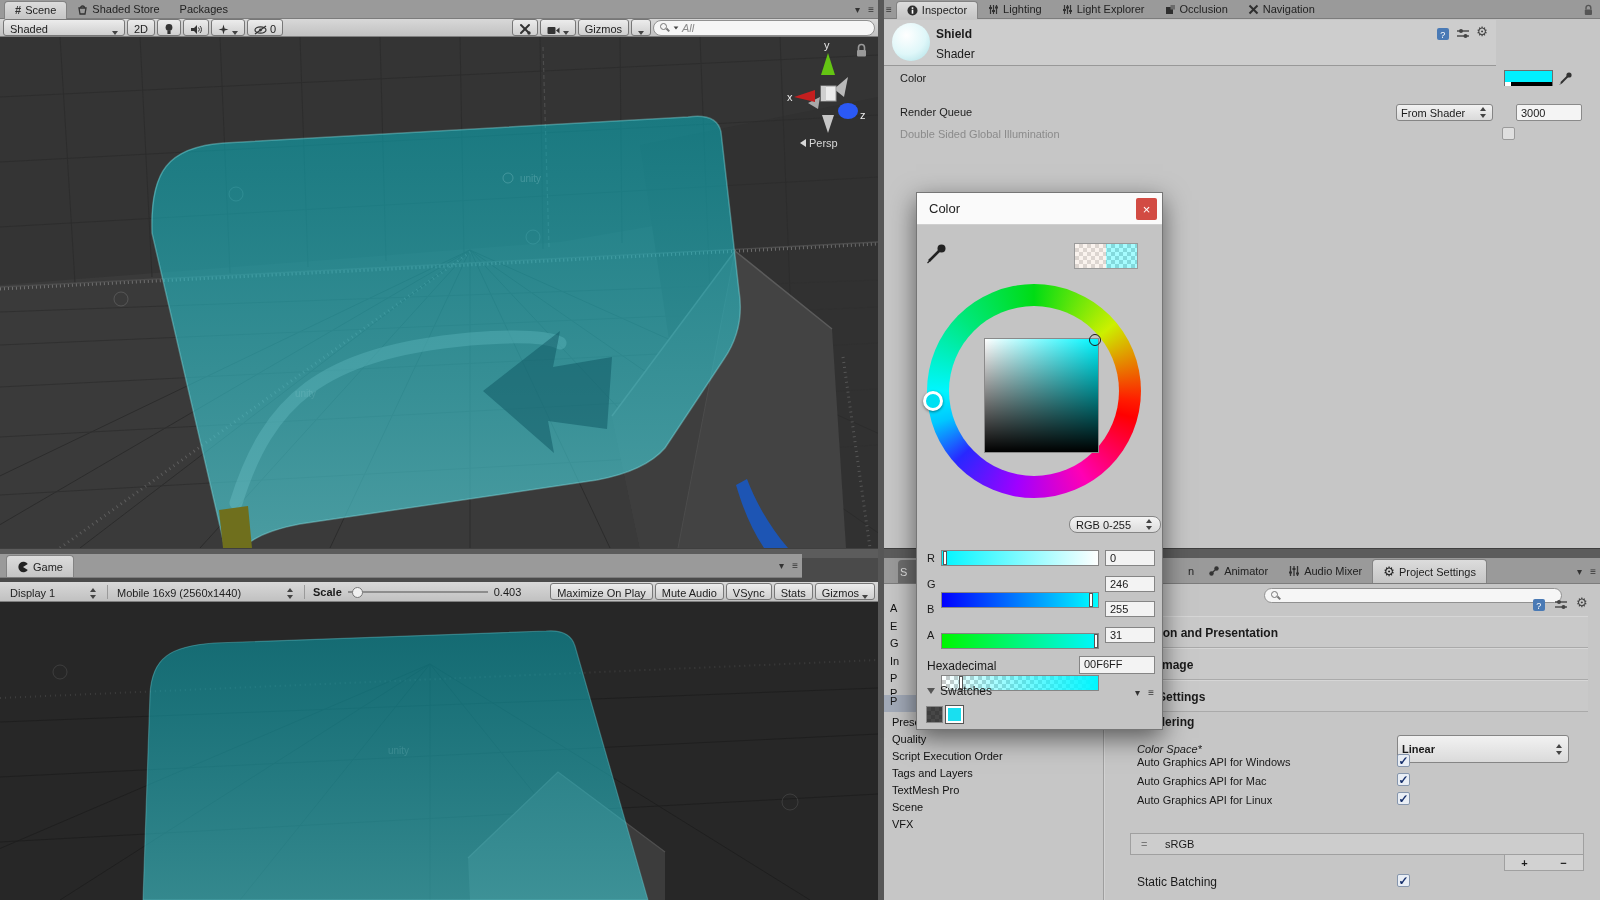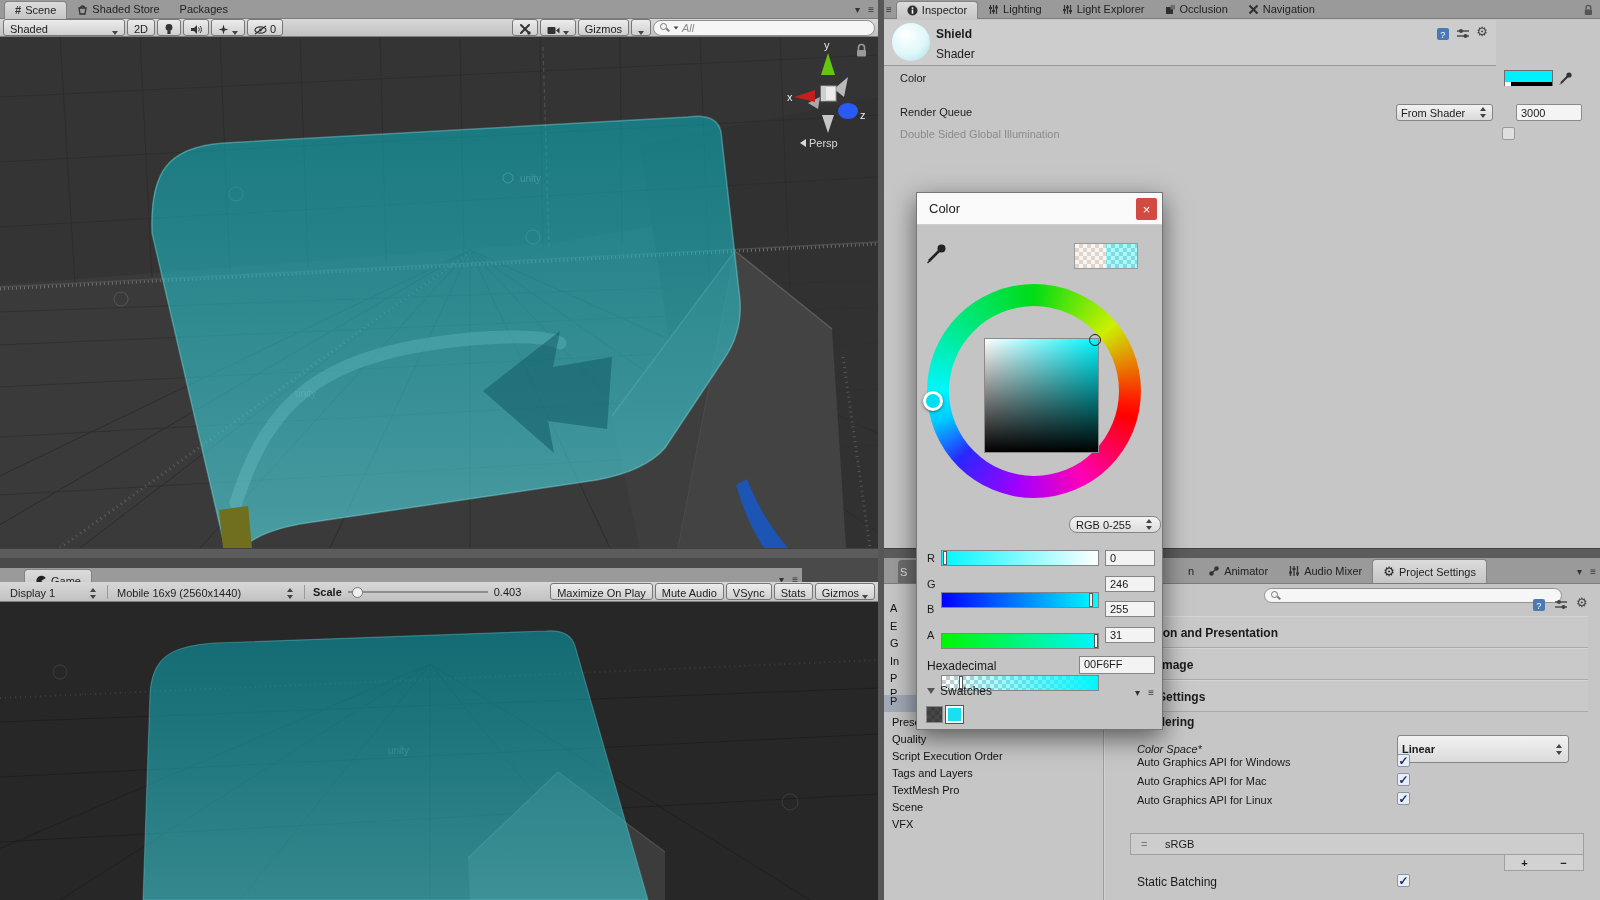--- a/index.html
+++ b/index.html
@@ -259,21 +259,21 @@
         <svg width="13" height="15">
             <path d="M3.5 7 V4.5 a3 3 0 0 1 6 0 V7" fill="none" stroke="#999" stroke-width="1.6"></path>
             <rect x="2" y="7" width="9" height="6.5" rx="1" fill="#999"></rect>
           </svg>
       </span>
     </div>
   </div>
 
   <div class="abs" style="left:0;top:548px;width:878px;height:352px;">
     <div class="abs" style="left:0;top:0;width:878px;height:10px;background:#5c5c5c;border-top:1px solid #3f3f3f;"></div>
-    <div class="abs tabbar f" style="left:0;top:20px;width:802px;height:24px;padding-left:24px;">
+    <div class="abs tabbar f" style="left:0;top:6px;width:802px;height:24px;padding-left:6px;">
       <div class="tab on" style="height:21px;">
         <span class="ic">
           <svg width="12" height="12">
               <path d="M10.8 3 A5.2 5.2 0 1 0 10.8 9 L6 6 Z" fill="#222"></path>
             </svg>
         </span>
         <span>Game</span>
       </div>
       <span class="abs hamb" style="right:18px;top:6px;">▾</span>
       <span class="abs hamb" style="right:4px;top:6px;">≡</span>

